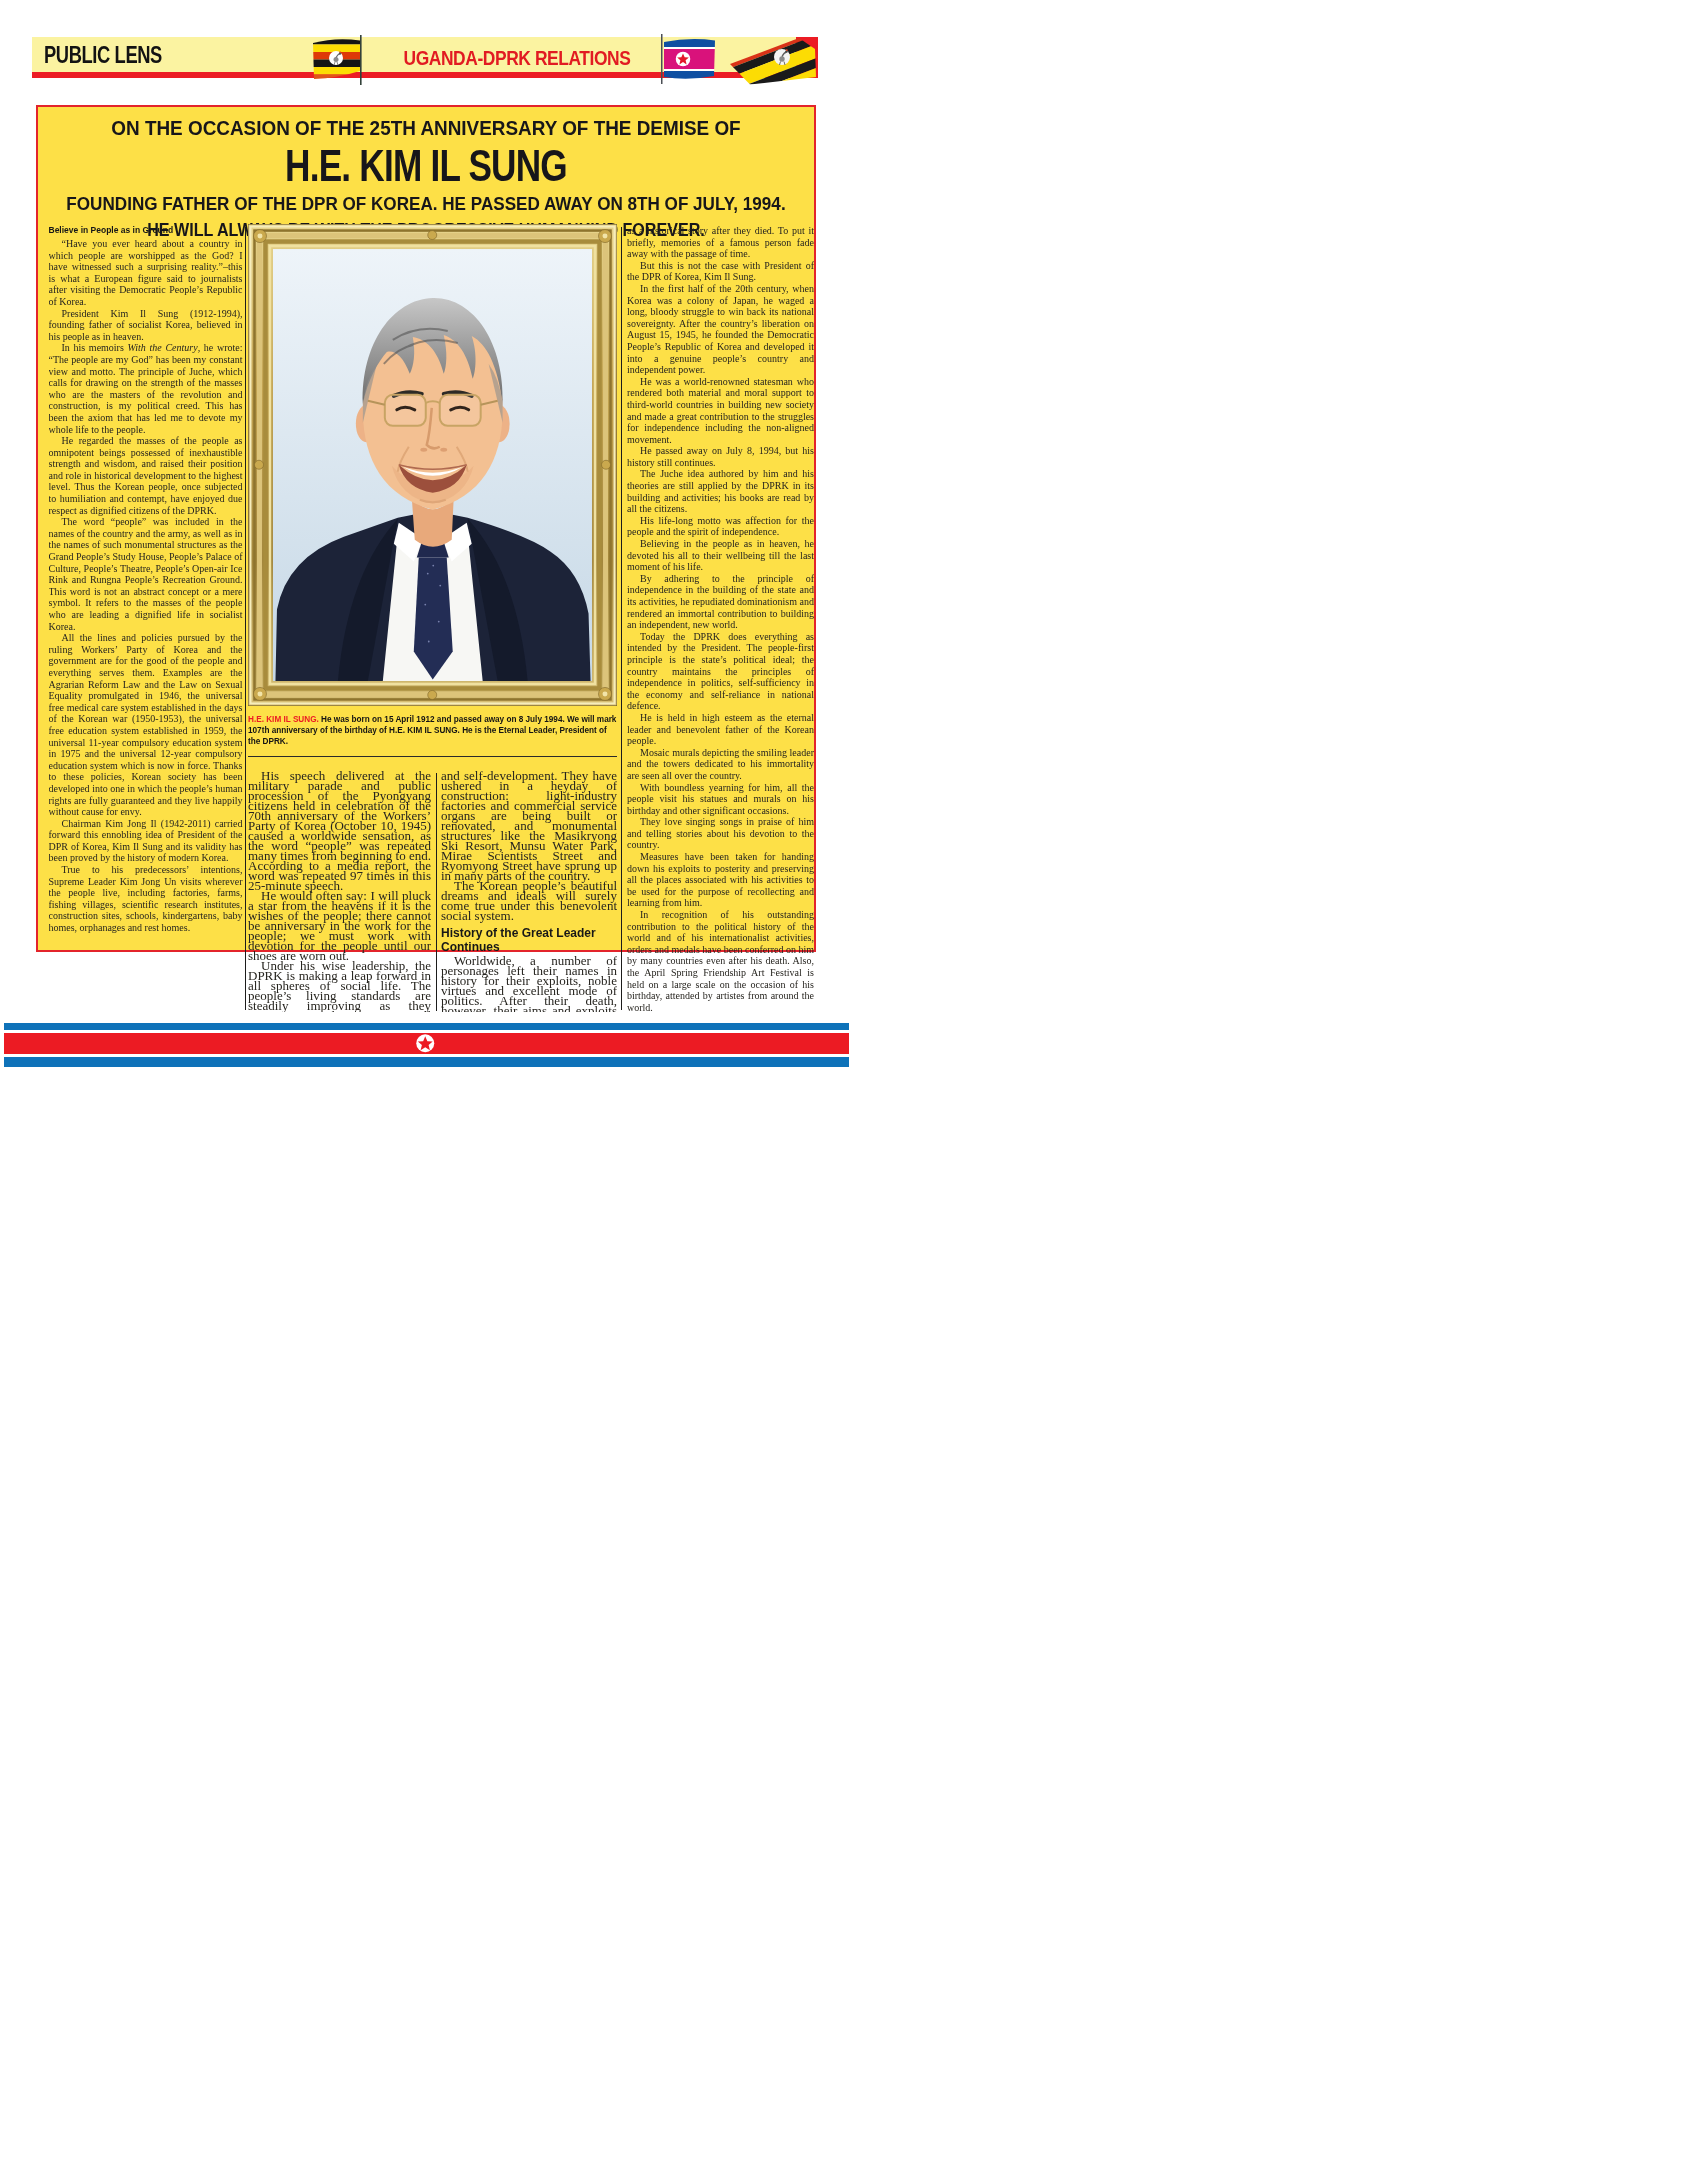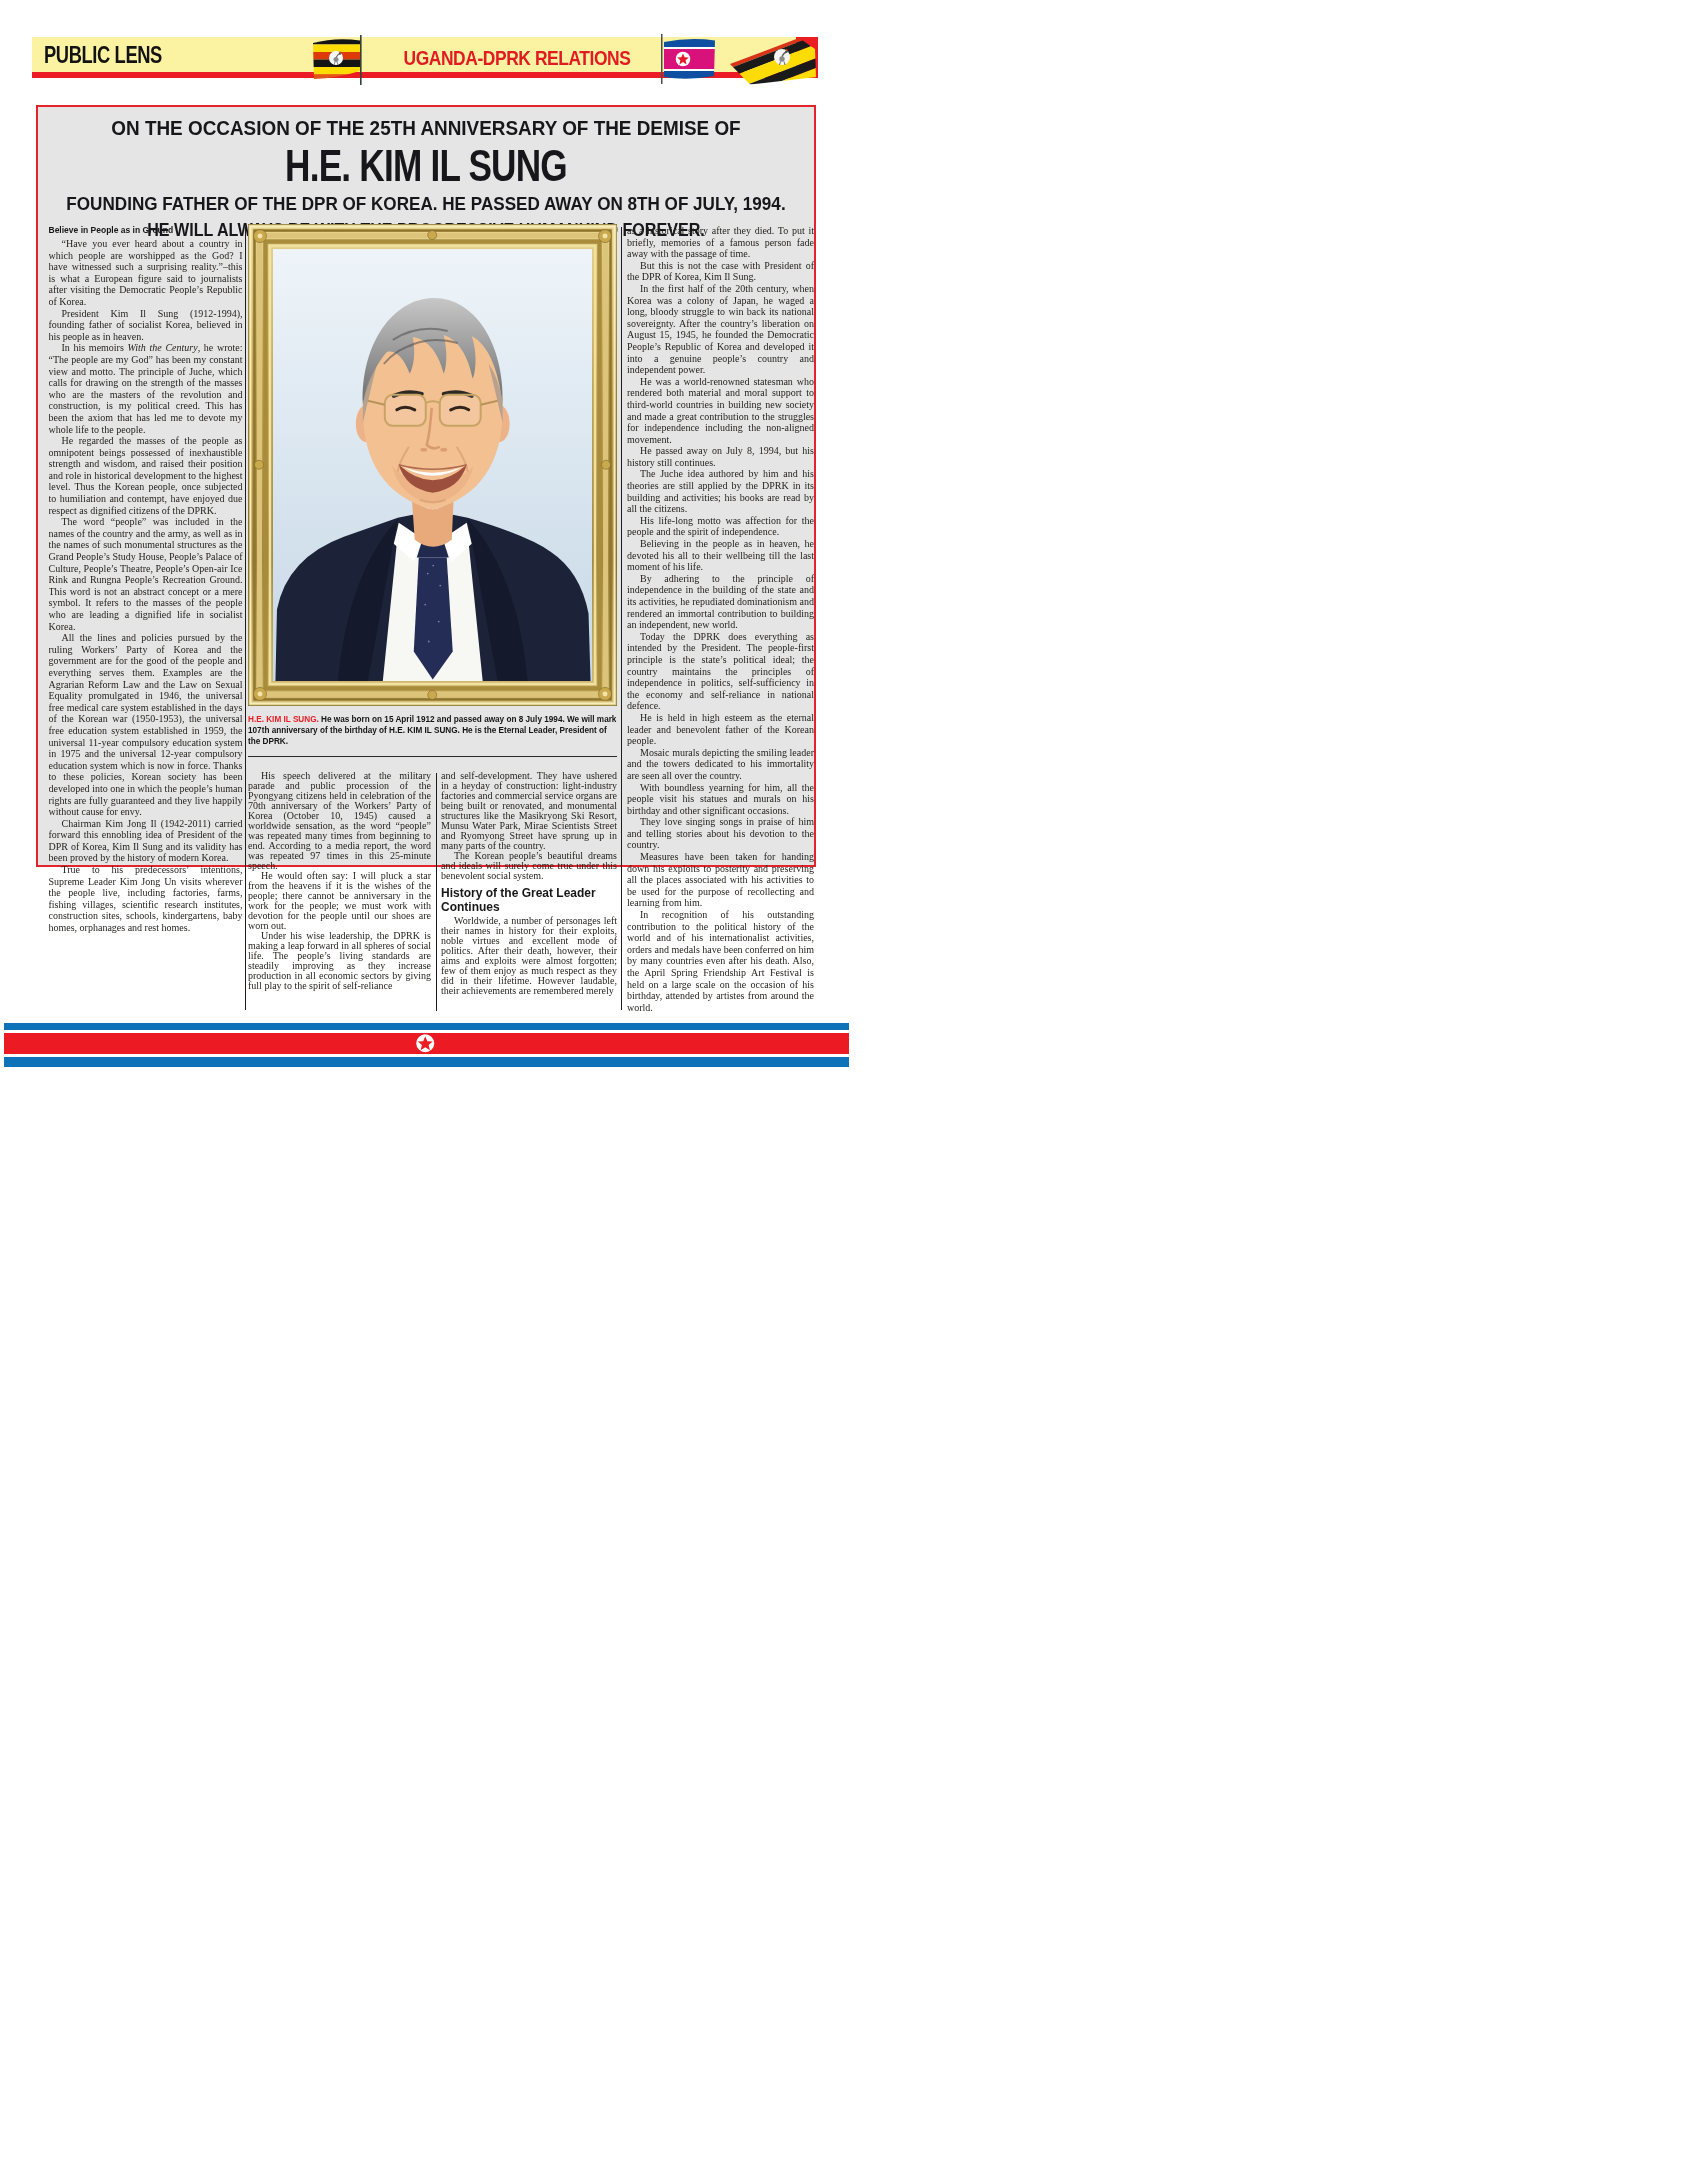--- a/index.html
+++ b/index.html
@@ -13,22 +13,22 @@
   .brand{position:absolute;left:44px;top:42px;font-family:"Liberation Sans",sans-serif;
          font-weight:bold;font-size:23.5px;letter-spacing:-0.5px;color:#131313;
          transform:scaleX(.78);transform-origin:left center;white-space:nowrap;}
   .mast-title{position:absolute;left:372px;top:46px;width:290px;text-align:center;
          font-family:"Liberation Sans",sans-serif;font-weight:bold;font-size:20.5px;
          color:#E11B22;letter-spacing:-0.5px;transform:scaleX(.85);transform-origin:center;
          white-space:nowrap;}
   .flag{position:absolute;}
 
   
-  .content{position:absolute;left:36px;top:105px;width:780px;height:762px;
-           box-sizing:border-box;border:2.5px solid #E3242B;background:#e5e5e5;}
+  .content{position:absolute;left:36px;top:105px;width:780px;height:847px;
+           box-sizing:border-box;border:2.5px solid #E3242B;background:#fde047;}
   .hl{width:100%;text-align:center;font-family:"Liberation Sans",sans-serif;
       font-weight:bold;color:#17161a;white-space:nowrap;}
   .hl1{margin-top:9px;font-size:21px;transform:scaleX(.9);}
   .hl2{margin-top:1px;font-size:44px;letter-spacing:-1px;transform:scaleX(.8);}
   .hl3{margin-top:3px;font-size:18px;transform:scaleX(.95);}
   .hl4{margin-top:5px;font-size:17.5px;transform:scaleX(.92);}
 
   .col{position:absolute;top:118px;overflow:hidden;text-align:justify;}
   .col-left{left:10.5px;width:194px;height:790px;}
   .col-right{left:589px;width:187px;height:790px;}
@@ -40,21 +40,21 @@
   .vsep1{left:207px;} .vsep2{left:583px;}
 
   .portrait{position:absolute;left:210px;top:117px;width:369px;height:482px;}
   .caption{position:absolute;left:210px;top:607px;width:369px;
            font-family:"Liberation Sans",sans-serif;font-weight:bold;font-size:8.2px;
            line-height:11px;text-align:left;color:#141414;}
   .caption .lead{color:#EC1C24;}
   .cdivider{position:absolute;left:210px;top:649px;width:369px;height:1px;background:#2a2a2a;}
 
   .subcol{position:absolute;top:664px;overflow:hidden;text-align:justify;}
-  .subcol .para{font-size:10px;line-height:10px;}
+  .subcol .para{font-size:13px;line-height:10px;}
   .sub-left{left:210px;width:183px;height:241px;}
   .sub-right{left:403px;width:176px;height:241px;}
   .subsep{position:absolute;left:398px;top:666px;width:0.7px;height:238px;background:#1c1c1c;}
   .sub-head{font-family:"Liberation Sans",sans-serif;font-weight:bold;font-size:12px;
             text-align:left;margin:5px 0 2px 0;color:#171717;}
 
   
   .f-stripe{position:absolute;left:4px;width:845px;}
   .f-blue1{top:1023px;height:6.5px;background:#0E72B9;}
   .f-red{top:1033px;height:20.5px;background:#EC1B23;}

